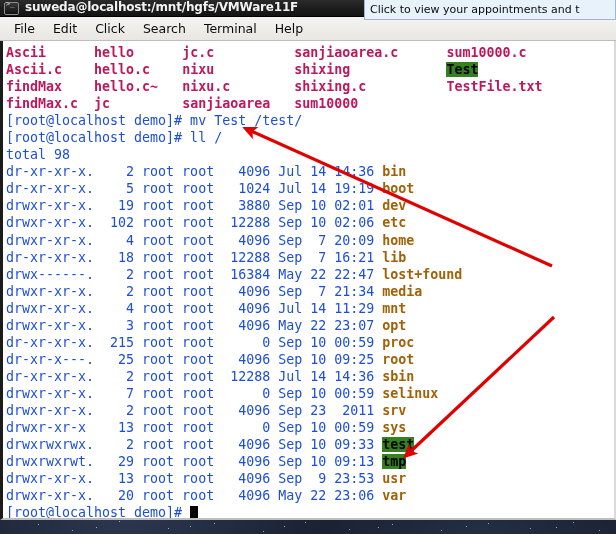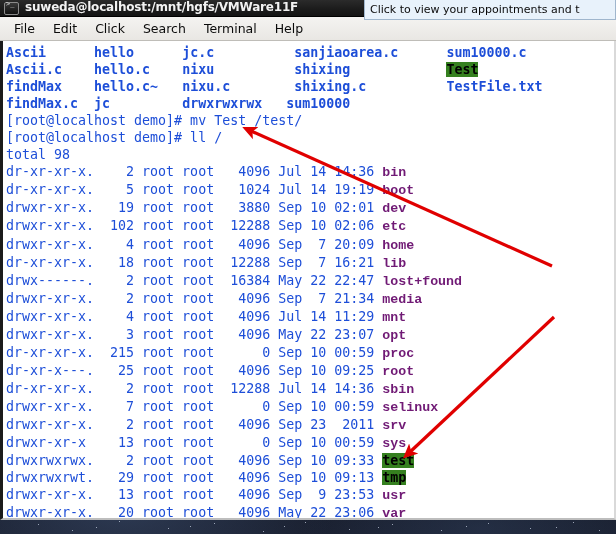--- a/index.html
+++ b/index.html
@@ -119,22 +119,22 @@
   }
   pre#term-text {
     margin: 0;
     font-family: "DejaVu Sans Mono", "Liberation Mono", monospace;
     font-size: 13.3px;
     line-height: 17.05px;
     color: #000000;
     white-space: pre;
     letter-spacing: 0px;
   }
-  .c-green  { color: #1d4ed8; font-weight: bold; }
-  .c-blue   { color: #701a75; font-weight: bold; font-family: Liberation Mono, monospace; }
+  .c-green  { color: #be185d; font-weight: bold; }
+  .c-blue   { color: #a16207; font-weight: bold; }
   .c-plain  { color: #1d4ed8; }
   .c-dirhl  { color: #000000; font-weight: bold; background: #35801f; }
   .cursor   { display: inline-block; width: 8px; height: 13px;
               background: #000; vertical-align: -2px; }
 
   
   #annot {
     position: absolute; left: 0; top: 0;
     width: 616px; height: 534px;
     pointer-events: none;
@@ -180,21 +180,21 @@
     <div class="menu-item">Click</div>
     <div class="menu-item">Search</div>
     <div class="menu-item">Terminal</div>
     <div class="menu-item">Help</div>
   </div>
 
   <div id="term-body">
     <pre id="term-text"><span class="c-green">Ascii</span>      <span class="c-green">hello</span>      <span class="c-green">jc.c</span>          <span class="c-green">sanjiaoarea.c</span>      <span class="c-green">sum10000.c</span>
 <span class="c-green">Ascii.c</span>    <span class="c-green">hello.c</span>    <span class="c-green">nixu</span>          <span class="c-green">shixing</span>            <span class="c-dirhl">Test</span>
 <span class="c-green">findMax</span>    <span class="c-green">hello.c~</span>   <span class="c-green">nixu.c</span>        <span class="c-green">shixing.c</span>          <span class="c-green">TestFile.txt</span>
-<span class="c-green">findMax.c</span>  <span class="c-green">jc</span>         <span class="c-green">drwxrwxrwx</span>   <span class="c-green">sum10000</span>
+<span class="c-green">findMax.c</span>  <span class="c-green">jc</span>         <span class="c-green">sanjiaoarea</span>   <span class="c-green">sum10000</span>
 <span class="c-plain">[root@localhost demo]# mv Test /test/</span>
 <span class="c-plain">[root@localhost demo]# ll /</span>
 <span class="c-plain">total 98</span>
 <span class="c-plain">dr-xr-xr-x.    2 root root   4096 Jul 14 14:36 </span><span class="c-blue">bin</span>
 <span class="c-plain">dr-xr-xr-x.    5 root root   1024 Jul 14 19:19 </span><span class="c-blue">boot</span>
 <span class="c-plain">drwxr-xr-x.   19 root root   3880 Sep 10 02:01 </span><span class="c-blue">dev</span>
 <span class="c-plain">drwxr-xr-x.  102 root root  12288 Sep 10 02:06 </span><span class="c-blue">etc</span>
 <span class="c-plain">drwxr-xr-x.    4 root root   4096 Sep  7 20:09 </span><span class="c-blue">home</span>
 <span class="c-plain">dr-xr-xr-x.   18 root root  12288 Sep  7 16:21 </span><span class="c-blue">lib</span>
 <span class="c-plain">drwx------.    2 root root  16384 May 22 22:47 </span><span class="c-blue">lost+found</span>

